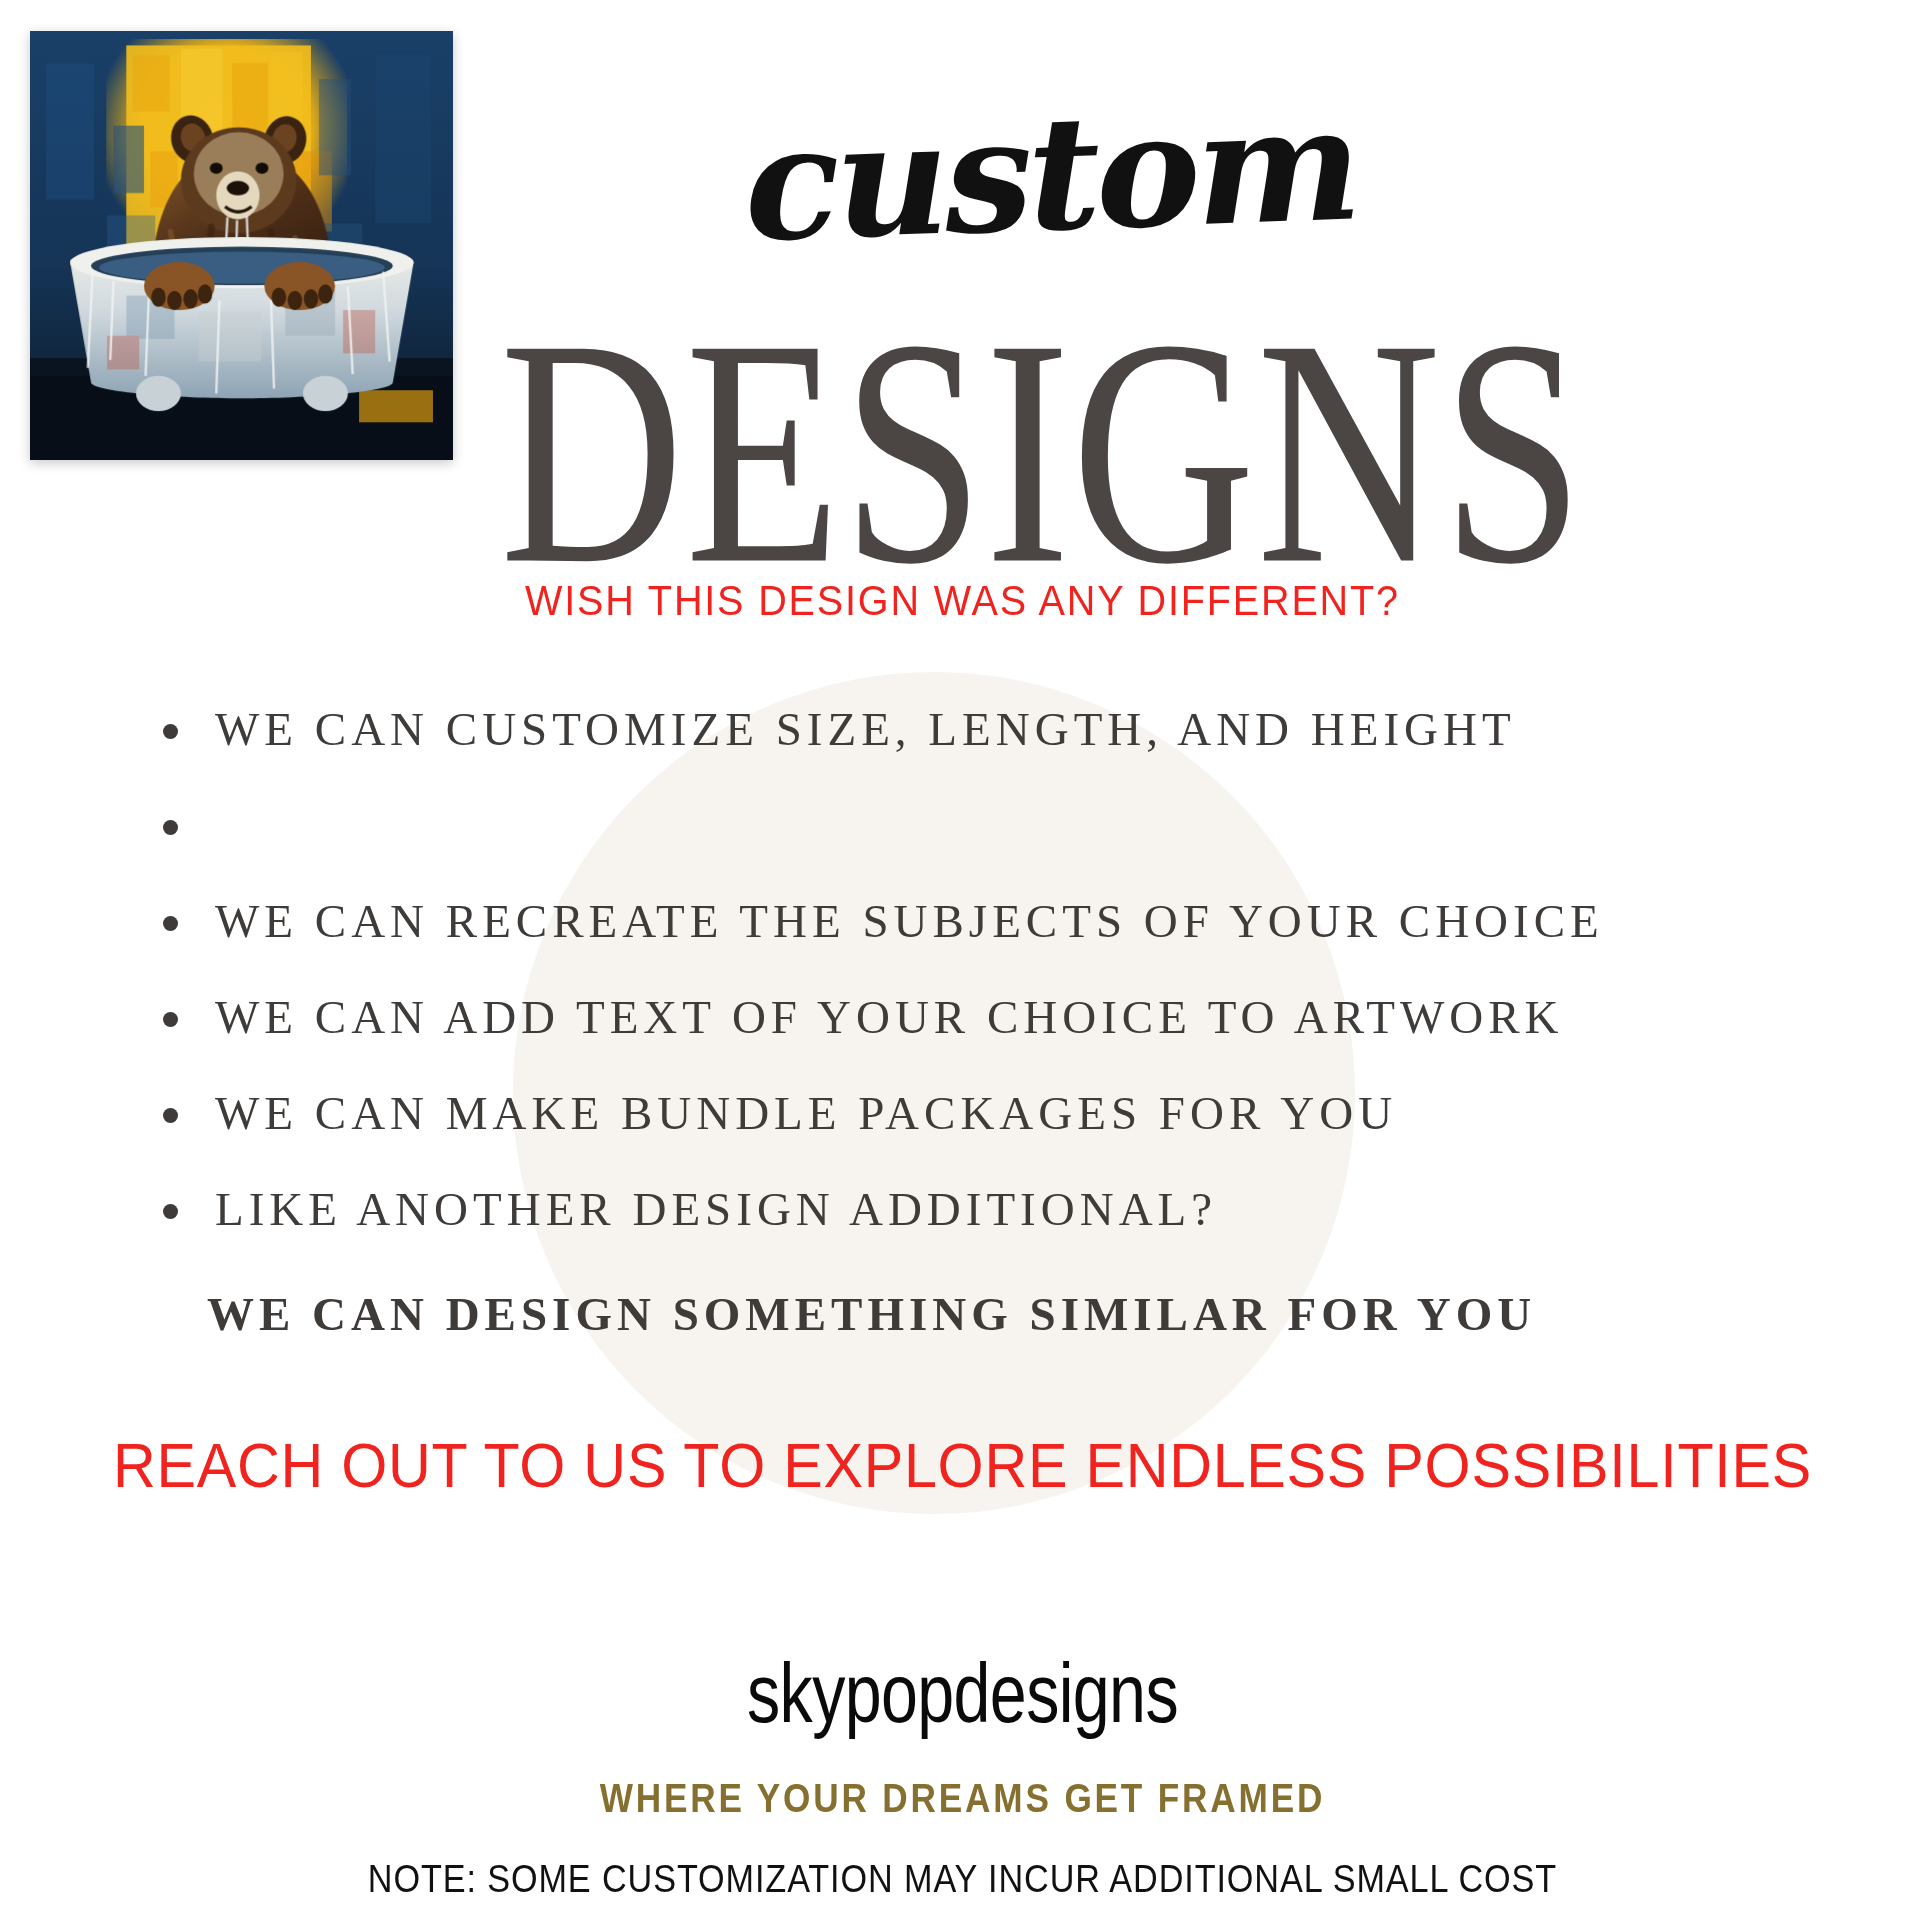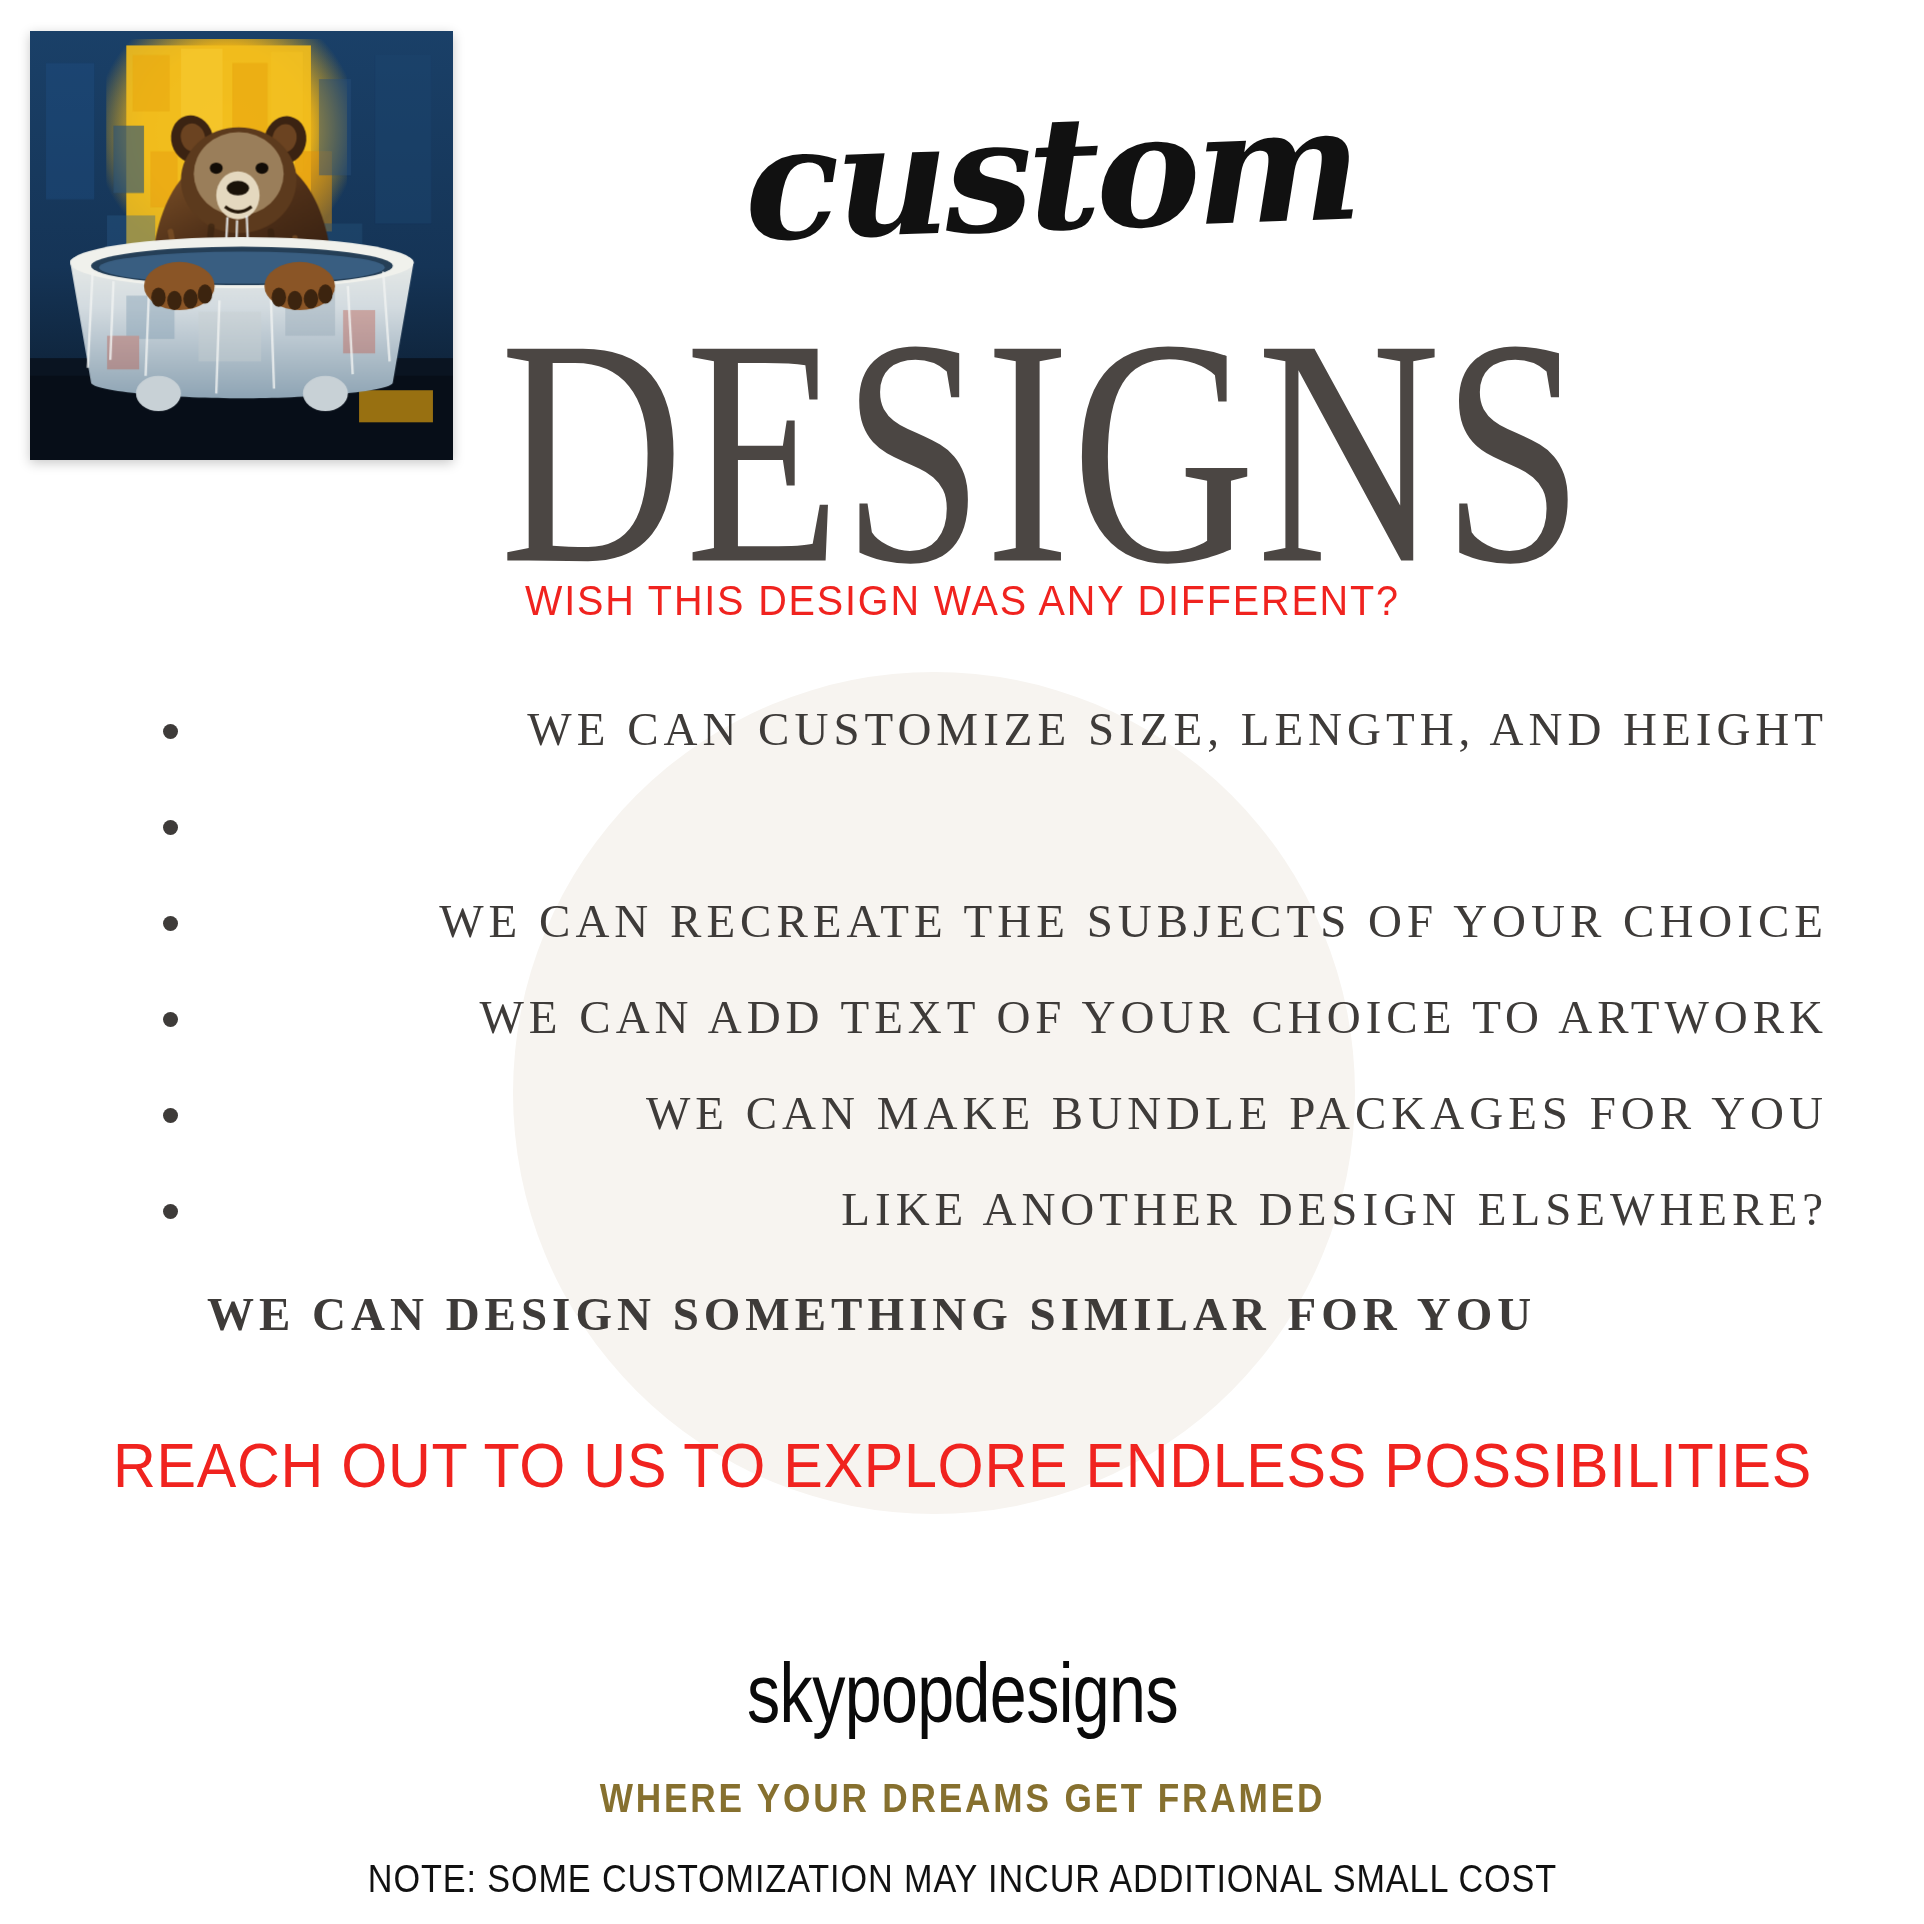--- a/index.html
+++ b/index.html
@@ -92,21 +92,20 @@
   
   #bullets {
     position: absolute;
     left: 160px;
     top: 706px;
     width: 1668px;
     z-index: 4;
     list-style: none;
     margin: 0;
     padding: 0;
-    text-align: right;
   }
   #bullets li {
     position: relative;
     height: 96px;
     padding-left: 55px;
     font-family: "Liberation Serif", "DejaVu Serif", serif;
     font-weight: 400;
     font-size: 47px;
     letter-spacing: 5px;
     color: #3e3b39;
@@ -340,21 +339,21 @@
   <li>
     <span class="bul-dot"></span>
     <span class="bul-text">WE CAN ADD TEXT OF YOUR CHOICE TO ARTWORK</span>
   </li>
   <li>
     <span class="bul-dot"></span>
     <span class="bul-text">WE CAN MAKE BUNDLE PACKAGES FOR YOU</span>
   </li>
   <li>
     <span class="bul-dot"></span>
-    <span class="bul-text">LIKE ANOTHER DESIGN ELSEWHERE?</span>
+    <span class="bul-text">LIKE ANOTHER DESIGN ADDITIONAL?</span>
   </li>
 </ul>
 
 <div id="similar-line">WE CAN DESIGN SOMETHING SIMILAR FOR YOU</div>
 
 <div id="reach-line">REACH OUT TO US TO EXPLORE ENDLESS POSSIBILITIES</div>
 
 <div id="brand-name">skypopdesigns</div>
 <div id="brand-tagline">WHERE  YOUR  DREAMS  GET  FRAMED</div>
 <div id="footer-note">NOTE: SOME CUSTOMIZATION MAY INCUR ADDITIONAL SMALL COST</div>

